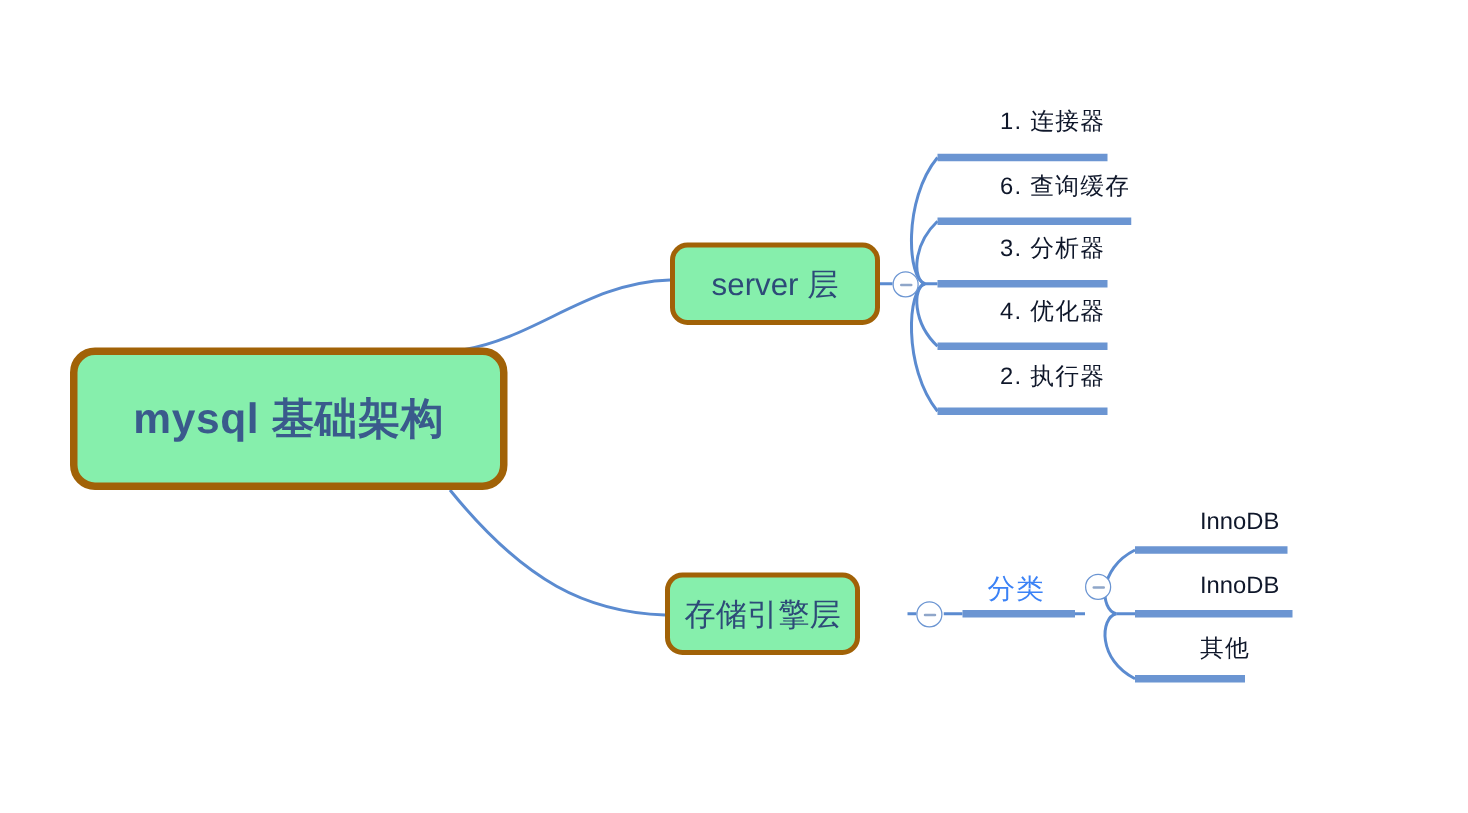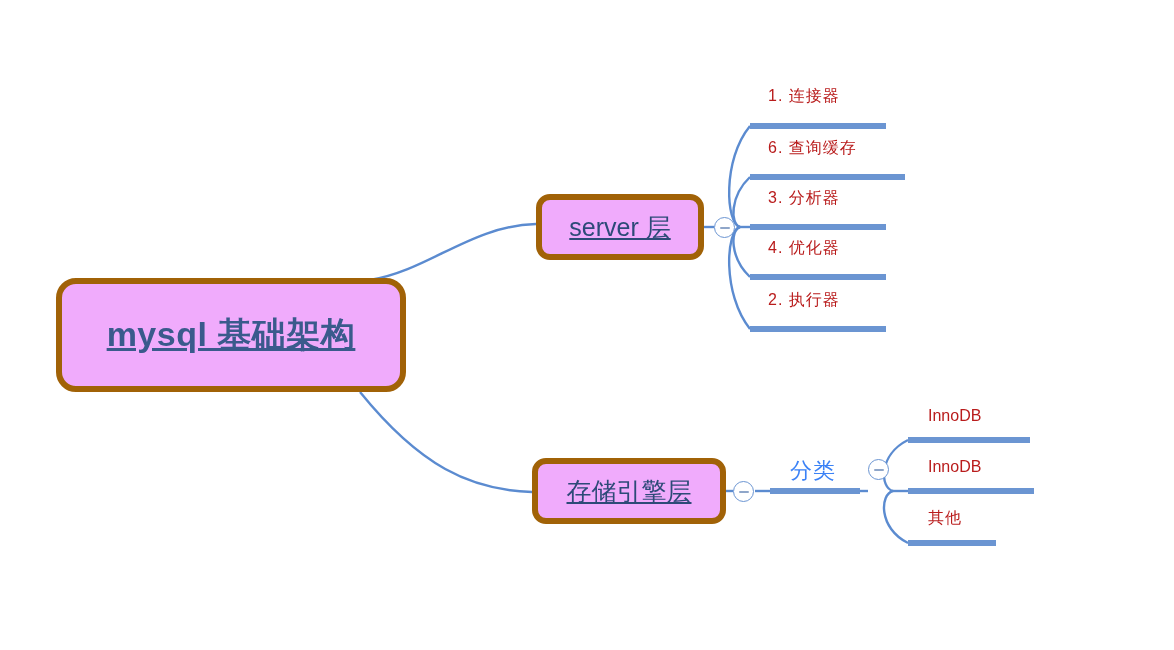--- a/index.html
+++ b/index.html
@@ -30,26 +30,25 @@
     pointer-events: none;
   }
 
   
   .node {
     position: absolute;
     box-sizing: border-box;
     display: flex;
     align-items: center;
     justify-content: center;
-    background: #f0abfc;
-    border: 6px solid #a16207;
+    background: #86efac;
+    border: 4px solid #a16207;
     border-radius: 14px;
     color: #2d4a78;
     white-space: nowrap;
-    text-decoration: underline;
   }
   .node-root {
     left: 56px;
     top: 278px;
     width: 350px;
     height: 114px;
     border-radius: 20px;
     border-width: 6px;
     font-size: 34px;
     font-weight: bold;
@@ -59,32 +58,33 @@
   .node-server {
     left: 536px;
     top: 194px;
     width: 168px;
     height: 66px;
     font-size: 25px;
   }
   .node-storage {
     left: 532px;
     top: 458px;
-    width: 194px;
+    width: 156px;
     height: 66px;
     font-size: 25px;
   }
 
   
   .leaf {
     position: absolute;
-    font-size: 16px;
-    color: #b91c1c;
+    font-size: 19px;
+    color: #0f172a;
     white-space: nowrap;
     line-height: 1;
+    margin-left: 32px;
   }
   .leaf-cn { letter-spacing: 1px; }
 
   
   .toggle {
     position: absolute;
     width: 21px;
     height: 21px;
     box-sizing: border-box;
     border: 1.6px solid #6b95d2;

